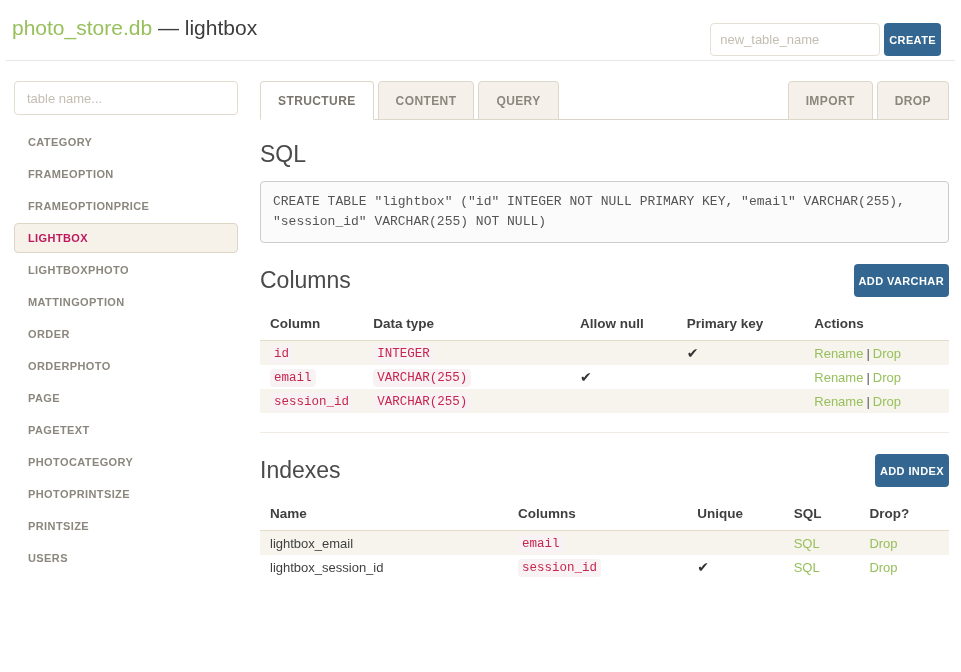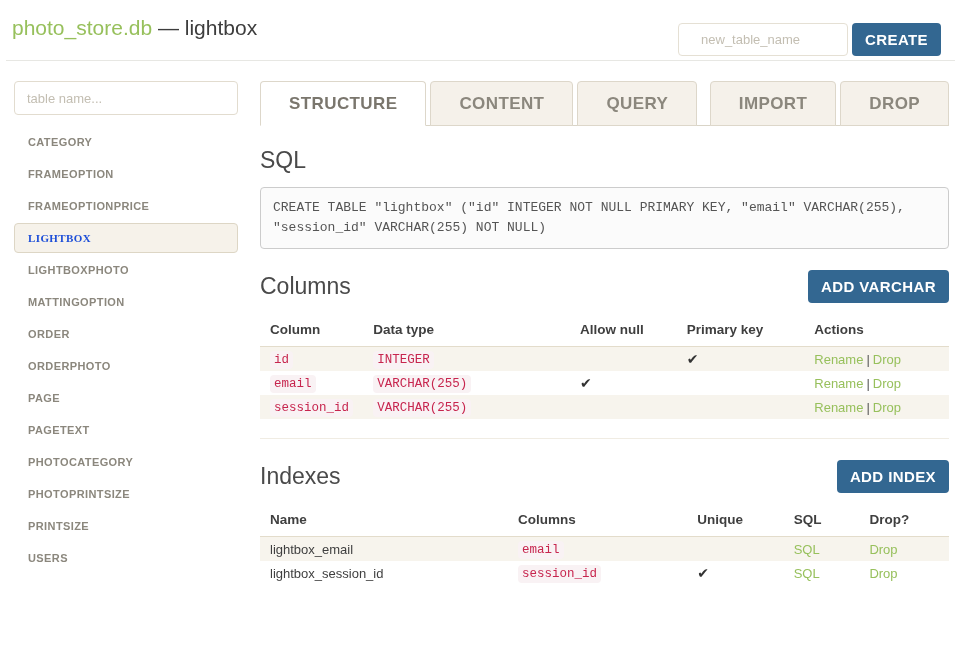--- a/index.html
+++ b/index.html
@@ -10,58 +10,58 @@
     font-family: "Liberation Sans", sans-serif;
   }
 
   
   .header { position: relative; margin: 0 6px; padding: 16px 6px 20px; border-bottom: 1px solid #e7e7e3; }
   .page-title { margin: 0; font-size: 21px; font-weight: normal; letter-spacing: 0; }
   .title-db { color: #97c05c; }
   .title-rest { color: #3d3d3d; }
   .header-controls { position: absolute; top: 23px; right: 14px; display: flex; align-items: stretch; gap: 4px; }
   .new-table-input {
-    width: 170px; height: 33px; padding: 0 22px;
+    width: 170px; height: 33px; padding: 0 9px;
     border: 1px solid #e5e0d4; border-radius: 4px;
     font-family: "Liberation Sans", sans-serif; font-size: 13px; color: #555; outline: none;
   }
   .new-table-input::placeholder { color: #c3beb2; }
   .btn-primary {
-    height: 33px; padding: 0 13px; border: none; border-radius: 4px;
+    height: 33px; padding: 0 5px; border: none; border-radius: 4px;
     background: #336791; color: #ffffff;
     font-family: "Liberation Sans", sans-serif;
-    font-size: 15px; font-weight: bold; letter-spacing: 0.4px; cursor: pointer;
+    font-size: 11px; font-weight: bold; letter-spacing: 0.4px; cursor: pointer;
   }
 
   
   .layout { display: flex; padding: 0 12px; }
   .sidebar { width: 228px; flex: 0 0 228px; padding: 20px 2px 0 2px; }
   .main { flex: 1; min-width: 0; padding: 20px 0 0 20px; }
 
   
   .table-filter {
     width: 100%; height: 33px; padding: 16px 12px; margin-bottom: 10px;
     border: 1px solid #e2dccf; border-radius: 4px;
     font-family: "Liberation Sans", sans-serif; font-size: 13px; color: #555; outline: none;
   }
   .table-filter::placeholder { color: #c3beb2; }
   .table-list { list-style: none; margin: 0; padding: 0; }
   .table-list li {
     padding: 8px 13px; margin: 2px 0;
     font-size: 11px; font-weight: bold; letter-spacing: 0.4px;
     color: #8b877d; border: 1px solid transparent; border-radius: 4px; cursor: pointer;
   }
-  .table-list li.active { background: #f6f2ea; border-color: #ddd6c5; color: #1d4ed8; font-family: Liberation Serif, serif; }
+  .table-list li.active { background: #f6f2ea; border-color: #ddd6c5; color: #be185d; }
 
   
   .tabbar { display: flex; align-items: flex-end; border-bottom: 1px solid #d9d4c7; }
   .tab {
-    padding: 12px 28px 11px; margin-right: 4px; margin-bottom: -1px;
+    padding: 12px 17px 11px; margin-right: 4px; margin-bottom: -1px;
     background: #f5f1ea; border: 1px solid #ddd7ca; border-radius: 4px 4px 0 0;
-    font-size: 17px; font-weight: bold; letter-spacing: 0.4px; color: #8b877d; cursor: pointer;
+    font-size: 12px; font-weight: bold; letter-spacing: 0.4px; color: #8b877d; cursor: pointer;
   }
   .tab.active { background: #ffffff; border-bottom-color: #ffffff; color: #7a766d; }
   .tab-spacer { flex: 1; }
   .tab.right-last { margin-right: 0; }
 
   
   .section-title { margin: 21px 0 13px; font-size: 23px; font-weight: normal; color: #4a4a4a; }
   .section-head { display: flex; align-items: center; justify-content: space-between; margin: 21px 0 8px; }
   .section-head .section-title { margin: 0; }
 

